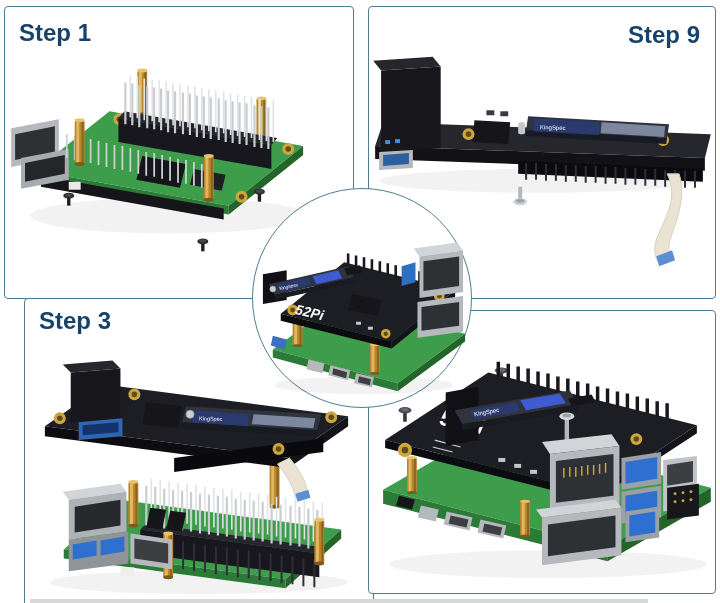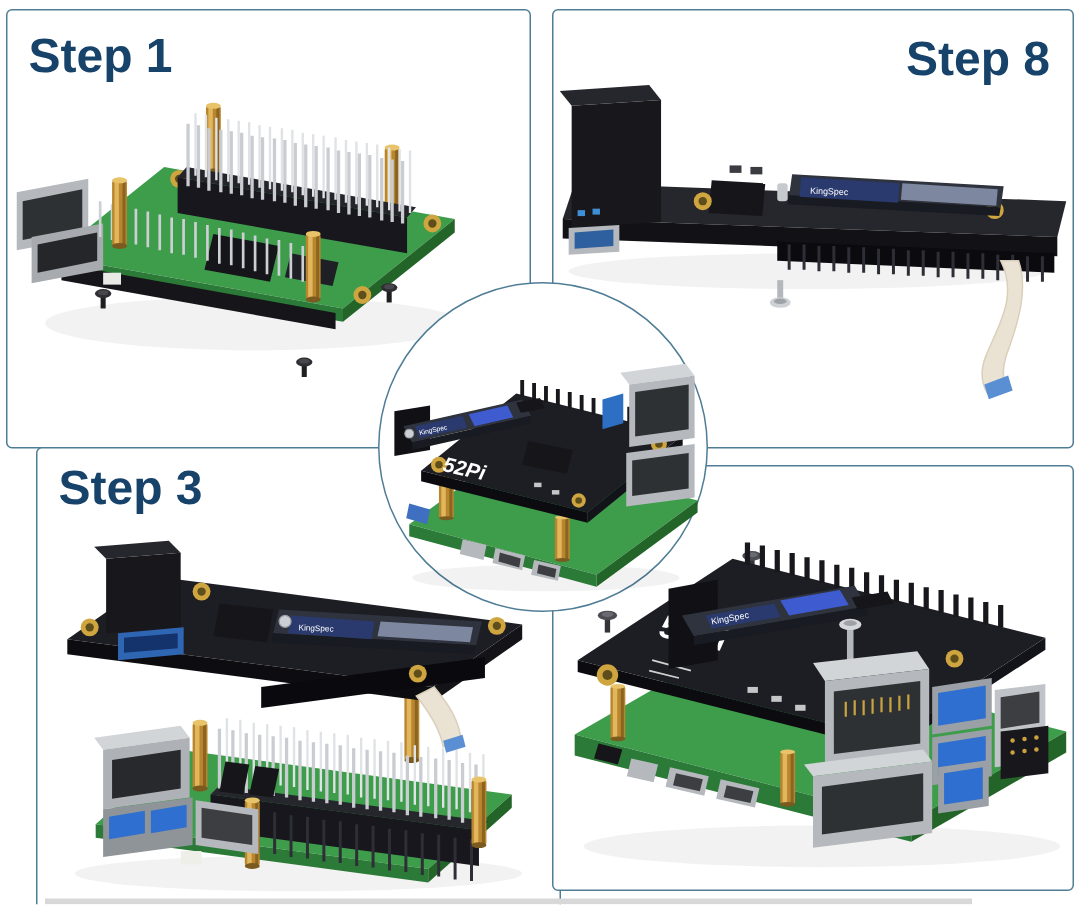--- a/index.html
+++ b/index.html
@@ -5,21 +5,21 @@
   html,body{margin:0;padding:0;background:#fff;}
   #stage{position:relative;width:720px;height:603px;background:var(--background,#fff);overflow:hidden;
          font-family:"Liberation Sans",sans-serif;}
   .panel{position:absolute;box-sizing:border-box;background:#fff;
          border:1.5px solid var(--panel-border,#4f7d95);border-radius:4px;}
   .panel svg{position:absolute;left:0;top:0;width:100%;height:100%;}
   #panel-tl{left:4px;top:6px;width:350px;height:293px;}
   #panel-tr{left:368px;top:6px;width:348px;height:293px;}
   #panel-bl{left:4px;top:298px;width:350px;height:324px;margin-left:20px;}
   #panel-br{left:368px;top:310px;width:348px;height:284px;}
-  .step-label{position:absolute;font-weight:700;font-size:32px;letter-spacing:0;
+  .step-label{position:absolute;font-weight:700;font-size:24px;letter-spacing:0;
               color:var(--step-label-color,#17436b);z-index:3;}
   .lbl-tl{left:14px;top:12px;} .lbl-tr{right:15px;top:14px;}
   .lbl-bl{left:14px;top:8px;}  .lbl-br{right:15px;top:12px;}
   #center-circle{position:absolute;left:252px;top:188px;width:220px;height:220px;border-radius:50%;
                  background:#fff;border:1.6px solid var(--panel-border,#4f7d95);z-index:5;
                  box-sizing:border-box;}
   #center-circle svg{position:absolute;left:0;top:0;width:100%;height:100%;}
   #bottom-edge{position:absolute;left:30px;top:599px;width:618px;height:4px;
                background:var(--bottom-edge-gray,#d8d8d8);}
   .pcb{fill:var(--pcb-green,#3e9d4b);}
@@ -125,21 +125,21 @@
       </g>
       <g>
         <use href="#screw-black" transform="translate(64,190)"></use>
         <use href="#screw-black" transform="translate(256,186)"></use>
         <use href="#screw-black" transform="translate(199,236)"></use>
       </g>
     </svg>
   </section>
 
   <section class="panel" id="panel-tr">
-    <span class="step-label lbl-tr">Step 8</span>
+    <span class="step-label lbl-tr">Step 9</span>
     <svg viewBox="0 0 348 293">
       <ellipse class="shadow" cx="170" cy="175" rx="160" ry="12"></ellipse>
       <g>
         <polygon points="14,116 344,128 338,152 6,140" fill="#26262d"></polygon>
         <polygon points="6,140 338,152 338,165 6,153" fill="#121216"></polygon>
         <polygon points="150,155 336,163 336,176 150,168" fill="#0b0b0f"></polygon>
         <path class="tick" d="M158 157V174M168 157V174M178 158V175M188 158V175M198 159V176M208 159V176M218 160V177M228 160V177M238 161V178M248 161V178M258 162V179M268 162V179M278 163V180M288 163V180M298 164V181M308 164V181M318 165V182M328 165V182"></path>
         <polygon class="chip" points="106,114 142,116 140,138 104,136"></polygon>
         <rect x="118" y="104" width="8" height="5" fill="#3b3b42"></rect>
         <rect x="132" y="105" width="8" height="5" fill="#3b3b42"></rect>

